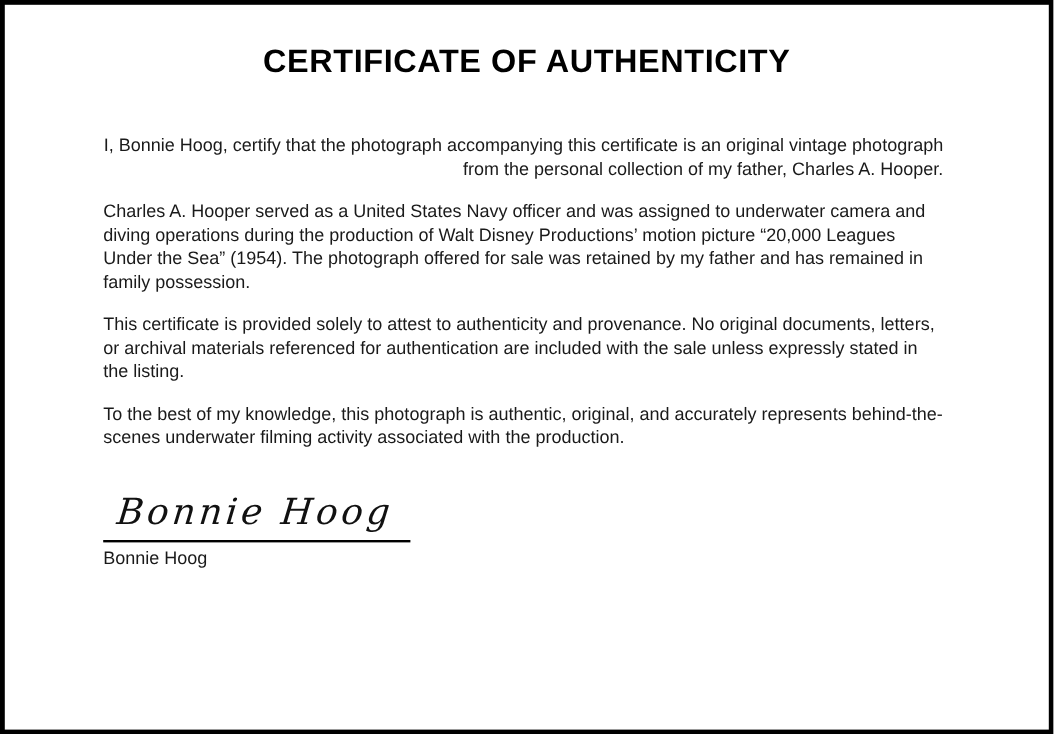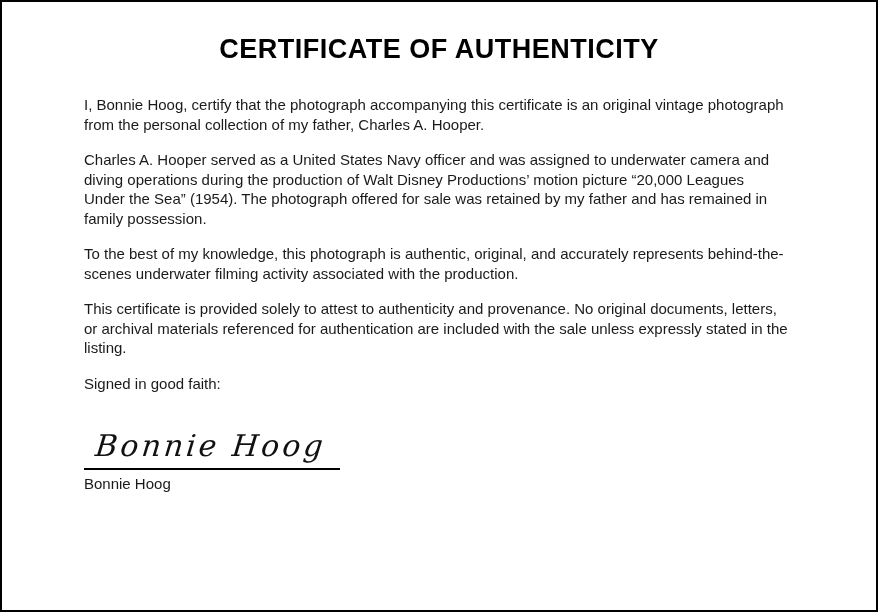--- a/index.html
+++ b/index.html
@@ -6,21 +6,21 @@
     margin: 0;
     padding: 0;
     background: #ffffff;
   }
   .page {
     position: relative;
     width: 878px;
     height: 612px;
     background: #ffffff;
     box-sizing: border-box;
-    border: 2px solid #000000;
+    border: 4px solid #000000;
     font-family: "Liberation Sans", "DejaVu Sans", sans-serif;
     color: #1a1a1a;
     overflow: hidden;
   }
   .doc-title {
     margin: 0;
     padding-top: 32px;
     text-align: center;
     font-size: 27px;
     font-weight: bold;
@@ -30,21 +30,22 @@
   .body-text {
     margin: 0 88px 0 82px;
   }
   .para {
     font-size: 15px;
     line-height: 19.5px;
     margin: 0 0 16px 0;
     color: #1a1a1a;
   }
   .para-first {
-    margin-top: 30px;
+    margin-top: 45px;
+    text-align: right;
   }
   .salutation {
     font-size: 15px;
     line-height: 19.5px;
     margin: 0;
   }
   .signature-block {
     margin: 0 0 0 82px;
   }
   .signature-script {
@@ -78,25 +79,24 @@
 
 <div class="page">
 
   <h1 class="doc-title">CERTIFICATE OF AUTHENTICITY</h1>
 
   <div class="body-text">
     <p class="para para-first">I, Bonnie Hoog, certify that the photograph accompanying this certificate is an original vintage photograph from the personal collection of my father, Charles A. Hooper.</p>
 
     <p class="para">Charles A. Hooper served as a United States Navy officer and was assigned to underwater camera and diving operations during the production of Walt Disney Productions’ motion picture “20,000 Leagues Under the Sea” (1954). The photograph offered for sale was retained by my father and has remained in family possession.</p>
 
+    <p class="para">This certificate is provided solely to attest to authenticity and provenance. No original documents, letters, or archival materials referenced for authentication are included with the sale unless expressly stated in the listing.</p>
+
     <p class="para">To the best of my knowledge, this photograph is authentic, original, and accurately represents behind-the-scenes underwater filming activity associated with the production.</p>
 
-    <p class="para">This certificate is provided solely to attest to authenticity and provenance. No original documents, letters, or archival materials referenced for authentication are included with the sale unless expressly stated in the listing.</p>
-
-    <p class="salutation">Signed in good faith:</p>
   </div>
 
   <div class="signature-block">
     <div class="signature-script">Bonnie Hoog</div>
 
     <hr class="signature-line">
 
     <div class="printed-name">Bonnie Hoog</div>
 
   </div>

